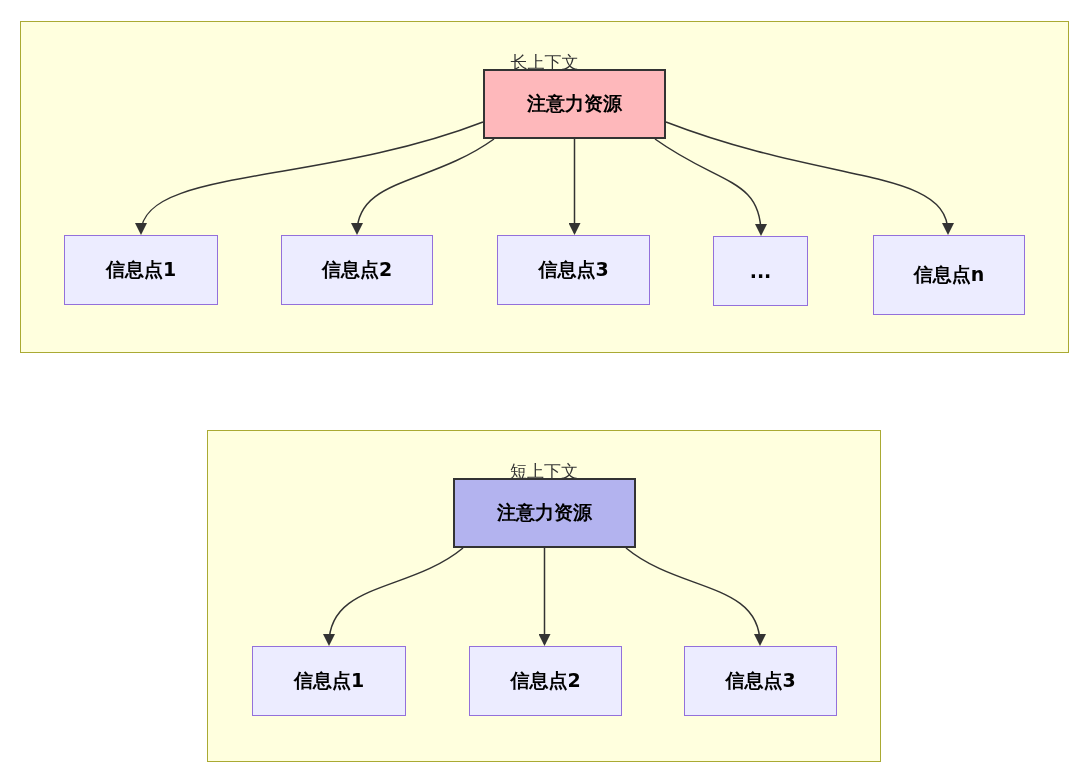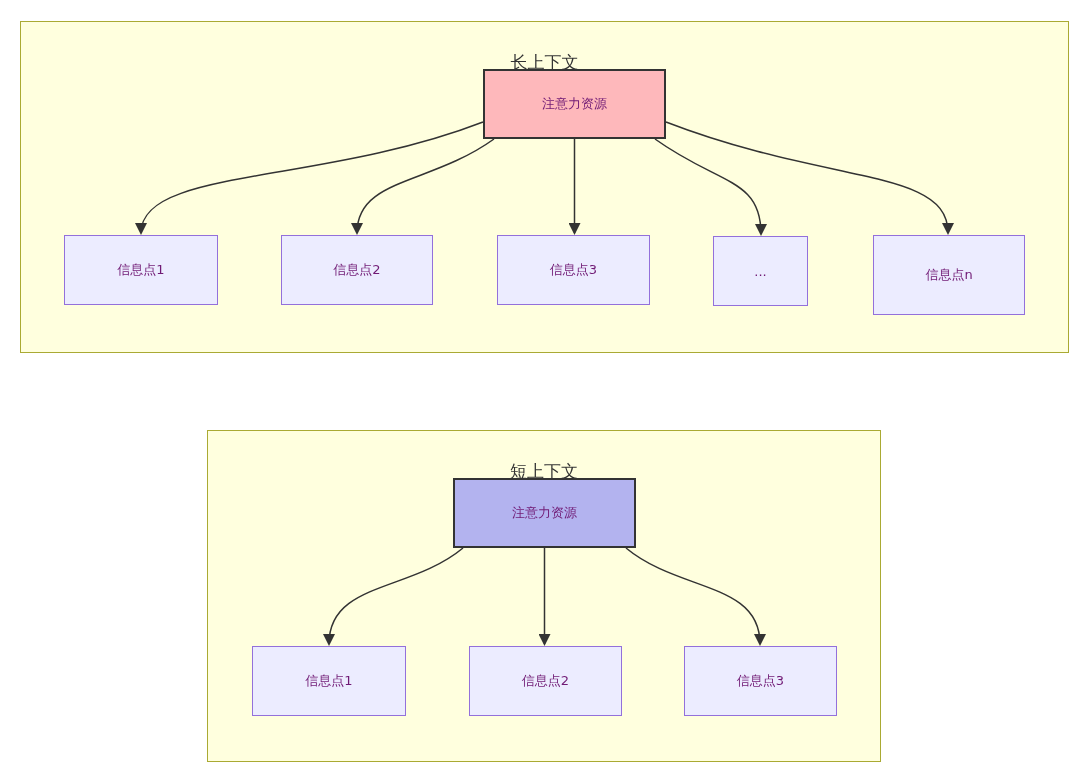--- a/index.html
+++ b/index.html
@@ -31,23 +31,24 @@
     font-size: 17px;
     font-weight: 400;
     color: #333333;
     margin-top: 24px;
   }
   .node {
     position: absolute;
     display: flex;
     align-items: center;
     justify-content: center;
-    font-size: 13px;
-    color: #701a75;
+    font-size: 19px;
+    color: #000000;
     text-align: center;
+    font-weight: bold;
   }
   .root-node {
     border: 2px solid #333333;
   }
   .root-long  { left: 483px; top: 69px;  width: 183px; height: 70px; background: #feb8bb; }
   .root-short { left: 453px; top: 478px; width: 183px; height: 70px; background: #b3b3ef; }
   .info-node {
     background: #ececff;
     border: 1.5px solid #9370db;
   }

